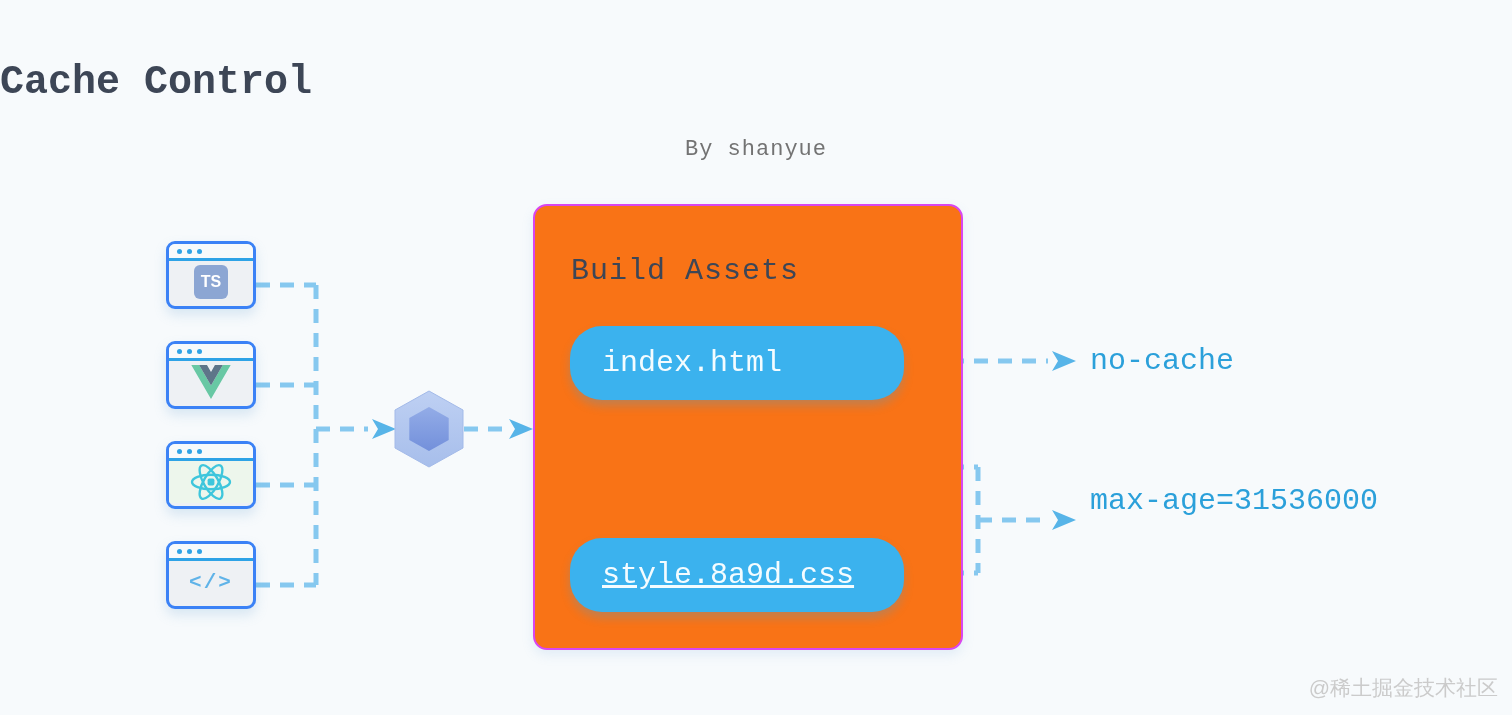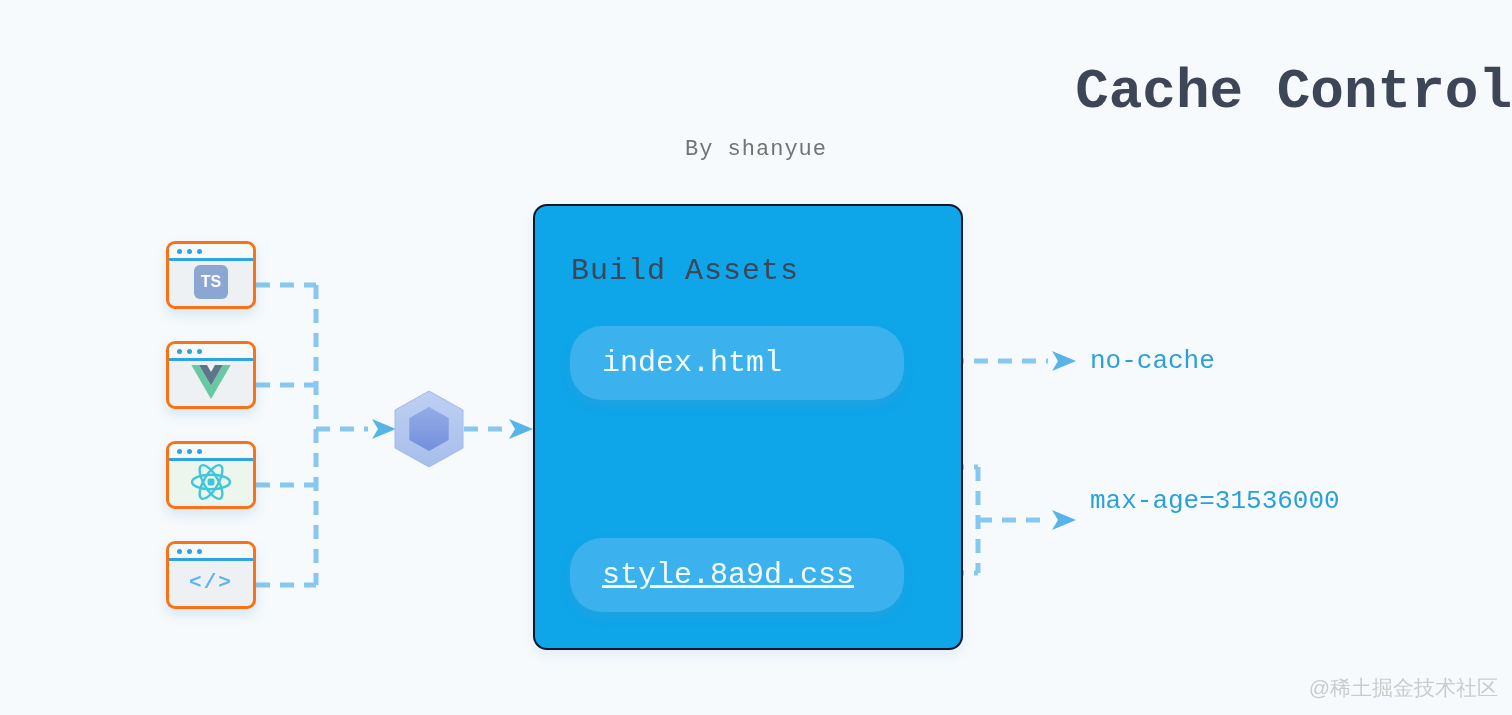--- a/index.html
+++ b/index.html
@@ -2,34 +2,34 @@
 <html><head>
 <meta charset="utf-8">
 <style>
   * { margin:0; padding:0; box-sizing:border-box; }
   html,body { width:100%; height:100%; }
   body { background:#f7fafc; font-family:"Liberation Mono","DejaVu Sans Mono",monospace; }
   .stage { position:relative; width:1512px; height:715px; background:#f7fafc; overflow:hidden; }
 
   .page-title {
     position:absolute; top:60px; left:0; width:100%;
-    text-align:right; font-size:56px; font-weight:700; color:#3d4656;
+    text-align:left; font-size:40px; font-weight:700; color:#3d4656;
     font-family:"Liberation Mono","DejaVu Sans Mono",monospace;
   }
   .page-subtitle {
     position:absolute; top:137px; left:0; width:100%;
     text-align:center; font-size:22px; color:#737373; letter-spacing:1px;
   }
 
   .wires { position:absolute; left:0; top:0; width:1512px; height:715px; pointer-events:none; }
 
   
   .win {
     position:absolute; left:166px; width:90px; height:68px;
-    background:#eef1f4; border:3px solid #f97316; border-radius:9px;
+    background:#eef1f4; border:3px solid #3b82f6; border-radius:9px;
     box-shadow:0 6px 12px rgba(125,175,215,.25); overflow:hidden;
   }
   .winbar {
     height:17px; background:#f7fafb; border-bottom:3px solid #2ea3e6;
     display:flex; align-items:center; gap:5px; padding-left:8px;
   }
   .dot { width:5px; height:5px; border-radius:50%; background:#2ea3e6; }
   .winbody { height:42px; display:flex; align-items:center; justify-content:center; }
   .winbody.green { background:#edf6ec; }
   .ts-badge {
@@ -37,36 +37,36 @@
     color:#fff; font-family:"Liberation Sans","DejaVu Sans",sans-serif;
     font-weight:700; font-size:16px; display:flex; align-items:center; justify-content:center;
   }
   .code-glyph { color:#5fb3e8; font-weight:700; font-size:21px; letter-spacing:2px; }
 
   .cube { position:absolute; left:391px; top:389px; }
 
   
   .assets-box {
     position:absolute; left:533px; top:204px; width:430px; height:446px;
-    background:#0ea5e9; border:2px solid #0f172a; border-radius:14px;
+    background:#f97316; border:2px solid #d946ef; border-radius:14px;
     box-shadow:0 5px 12px rgba(120,170,215,.16);
   }
   .assets-title {
     position:absolute; left:36px; top:48px;
     font-size:30px; color:#3d4656; letter-spacing:1px;
   }
   .pill {
     position:absolute; left:35px; width:334px; height:74px; border-radius:32px;
     background:#3bb2ee; color:#f4fcff; font-size:30px;
     display:flex; align-items:center; padding-left:32px;
     box-shadow:0 6px 10px rgba(70,155,210,.30);
   }
   .pill-1 { top:120px; } .pill-2 { top:226px; } .pill-3 { top:332px;text-decoration:underline; }
 
-  .cache-label { position:absolute; left:1090px; font-size:26px; color:#2ba0da; line-height:30px; }
+  .cache-label { position:absolute; left:1090px; font-size:30px; color:#2ba0da; line-height:30px; }
   .label-nocache { top:346px; }
   .label-maxage { top:486px; }
 
   .watermark {
     position:absolute; right:14px; top:674px; font-size:21px; color:#cbcbcb;
     font-family:"Liberation Sans","DejaVu Sans",sans-serif;
   }
 </style>
 </head>
 <body>

